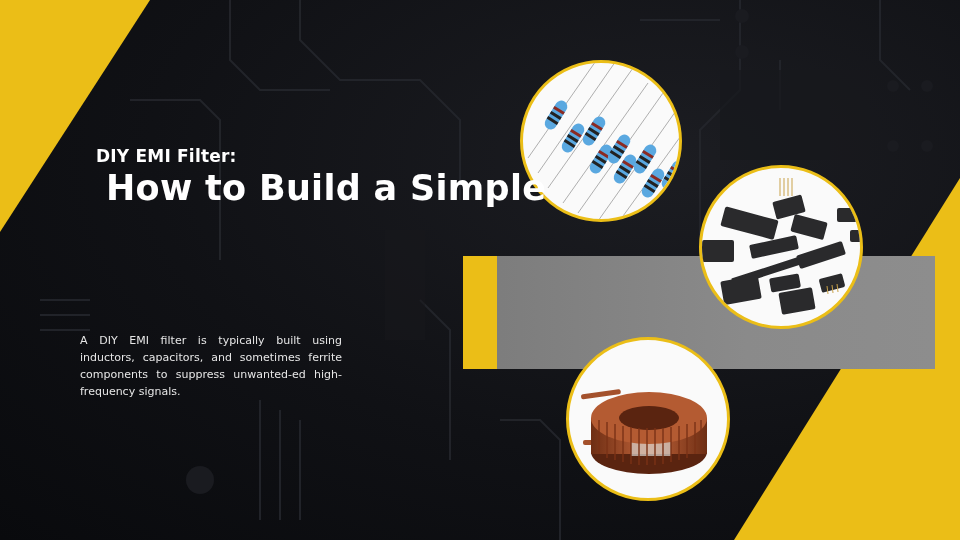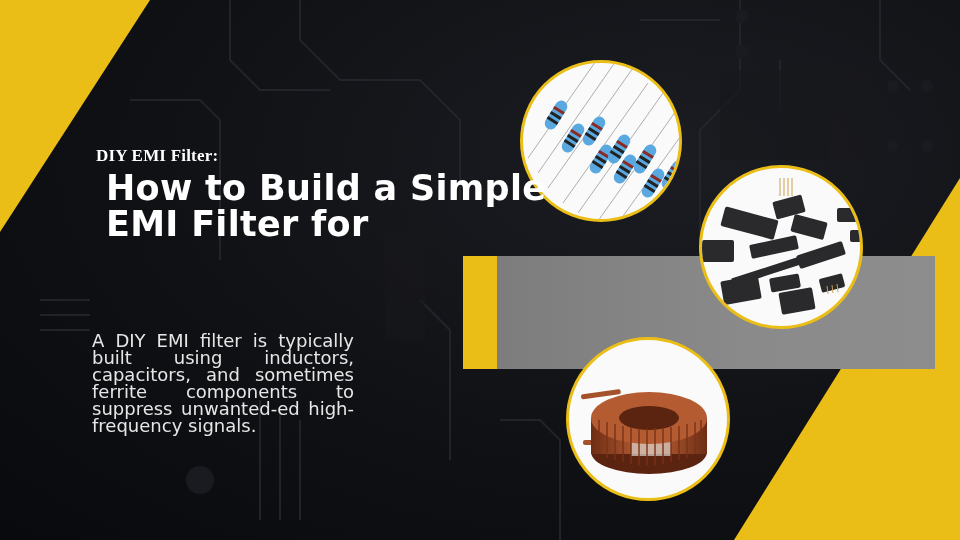--- a/index.html
+++ b/index.html
@@ -5,24 +5,24 @@
   html, body { margin:0; padding:0; }
   body { width:960px; height:540px; overflow:hidden; background:#0b0c10; position:relative; font-family:"DejaVu Sans", sans-serif; }
   .bg { position:absolute; inset:0; background:
       radial-gradient(ellipse at 70% 30%, #1c1d22 0%, #101115 55%, #090a0d 100%); }
   .pcb { position:absolute; inset:0; }
   .yellow-left { position:absolute; left:0; top:0; width:960px; height:540px; }
   .band { position:absolute; left:463px; top:256px; width:472px; height:113px; background:linear-gradient(90deg,#7b7b7b,#8a8a8a 60%,#8d8d8d); }
   .band-strip { position:absolute; left:463px; top:256px; width:34px; height:113px; }
   .circle { position:absolute; border-radius:50%; background:#fafafa; box-sizing:border-box; overflow:hidden; }
   .circle svg { position:absolute; left:0; top:0; }
-  .subtitle { position:absolute; left:96px; top:146px; color:#fff; font-weight:bold; font-size:17px; letter-spacing:0.2px;font-family:Liberation Serif, serif; }
+  .subtitle { position:absolute; left:96px; top:146px; color:#fff; font-weight:bold; font-size:17px; letter-spacing:0.2px; }
   .title { position:absolute; left:106px; top:170px; color:#fff; font-weight:bold; font-size:35px; line-height:36px; letter-spacing:0.3px; }
   .title div { white-space:nowrap; }
-  .desc { position:absolute; left:92px; top:332px; width:262px; color:#e6e6e6; font-size:18px; line-height:17px; text-align:justify; font-family:"DejaVu Sans", sans-serif; }
+  .desc { position:absolute; left:80px; top:332px; width:262px; color:#e6e6e6; font-size:11px; line-height:17px; text-align:justify; font-family:"DejaVu Sans", sans-serif; }
 </style>
 </head>
 <body>
 
 <div class="bg"></div>
 
 <svg class="pcb" width="960" height="540">
   <g stroke="#24262c" stroke-width="2" fill="none" opacity="0.9">
     <path d="M230 0 V60 L260 90 H330"></path>
     <path d="M300 0 V40 L340 80 H420 L460 120 V200"></path>
@@ -194,15 +194,14 @@
         <line x1="118" y1="84" x2="118" y2="118"></line>
       <line x1="126" y1="82" x2="126" y2="114"></line>
         <line x1="132" y1="80" x2="132" y2="110"></line>
     </g>
   </svg>
 </div>
 
 <div class="subtitle">DIY EMI Filter:</div>
 <div class="title">
   <div>How to Build a Simple</div>
-  <div>EMI Filter for</div>
 </div>
 <div class="desc">A DIY EMI filter is typically built using inductors, capacitors, and sometimes ferrite components to suppress unwanted-ed high-frequency signals.</div>
 
 </body></html>

